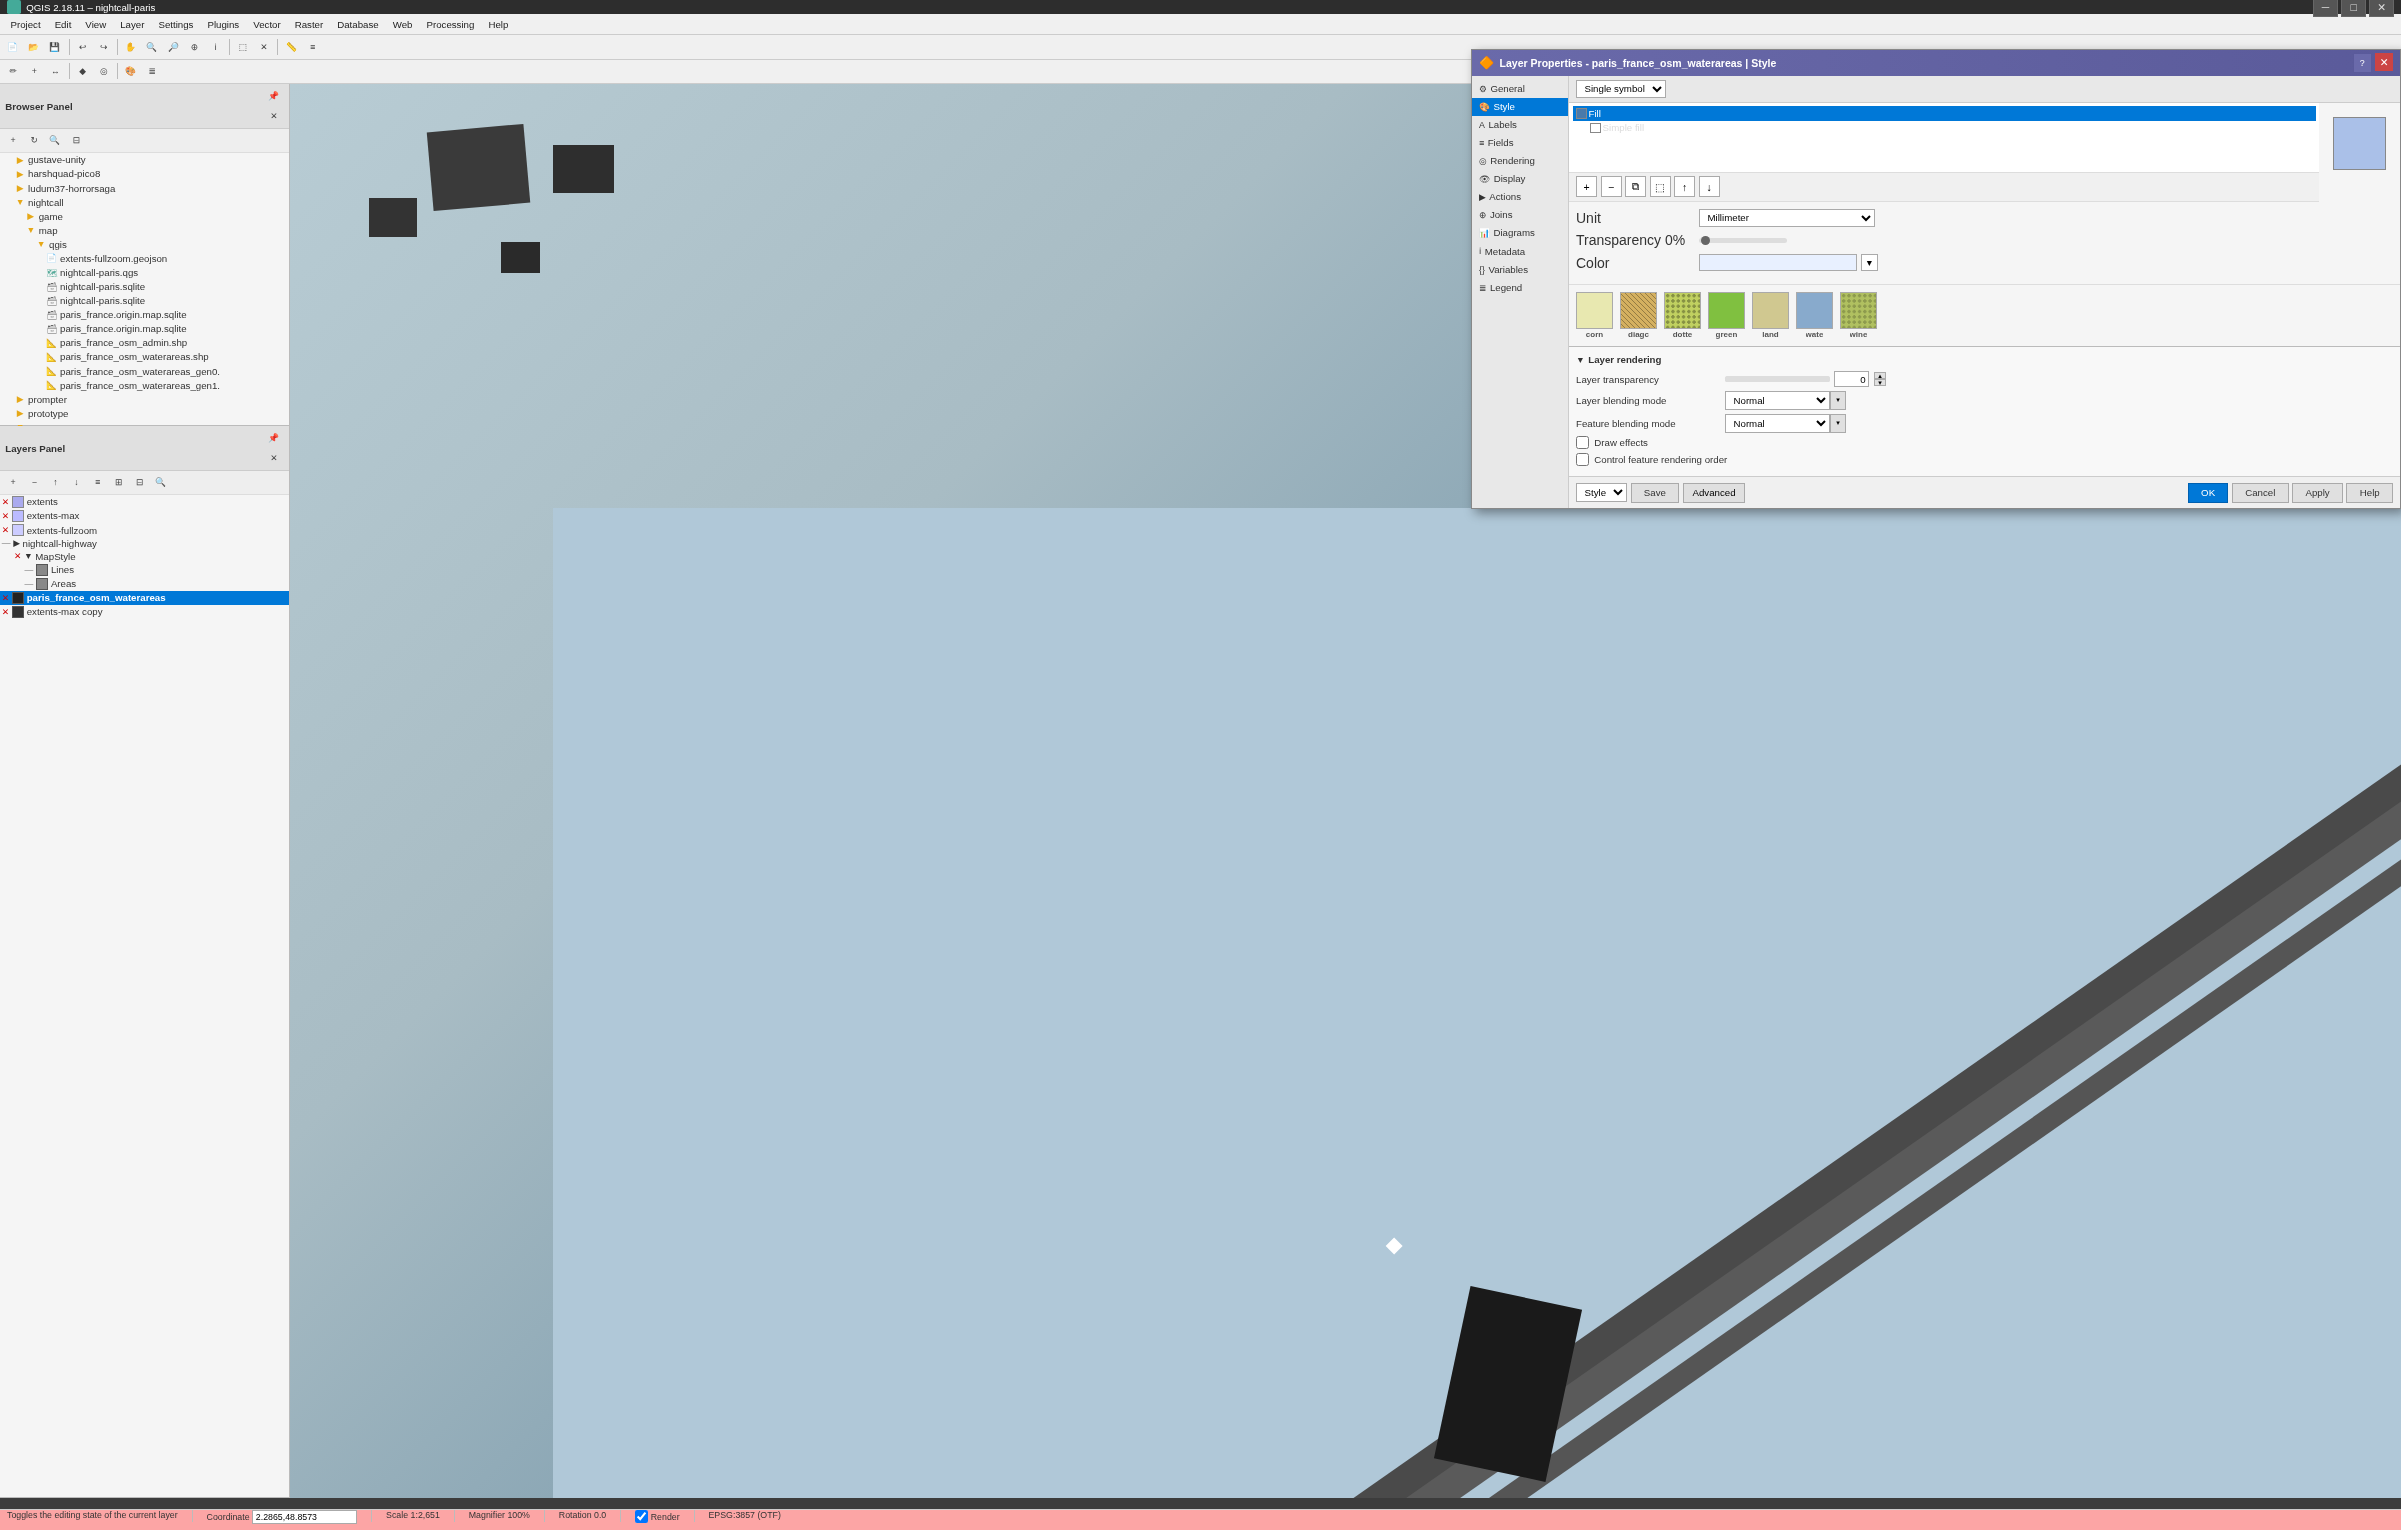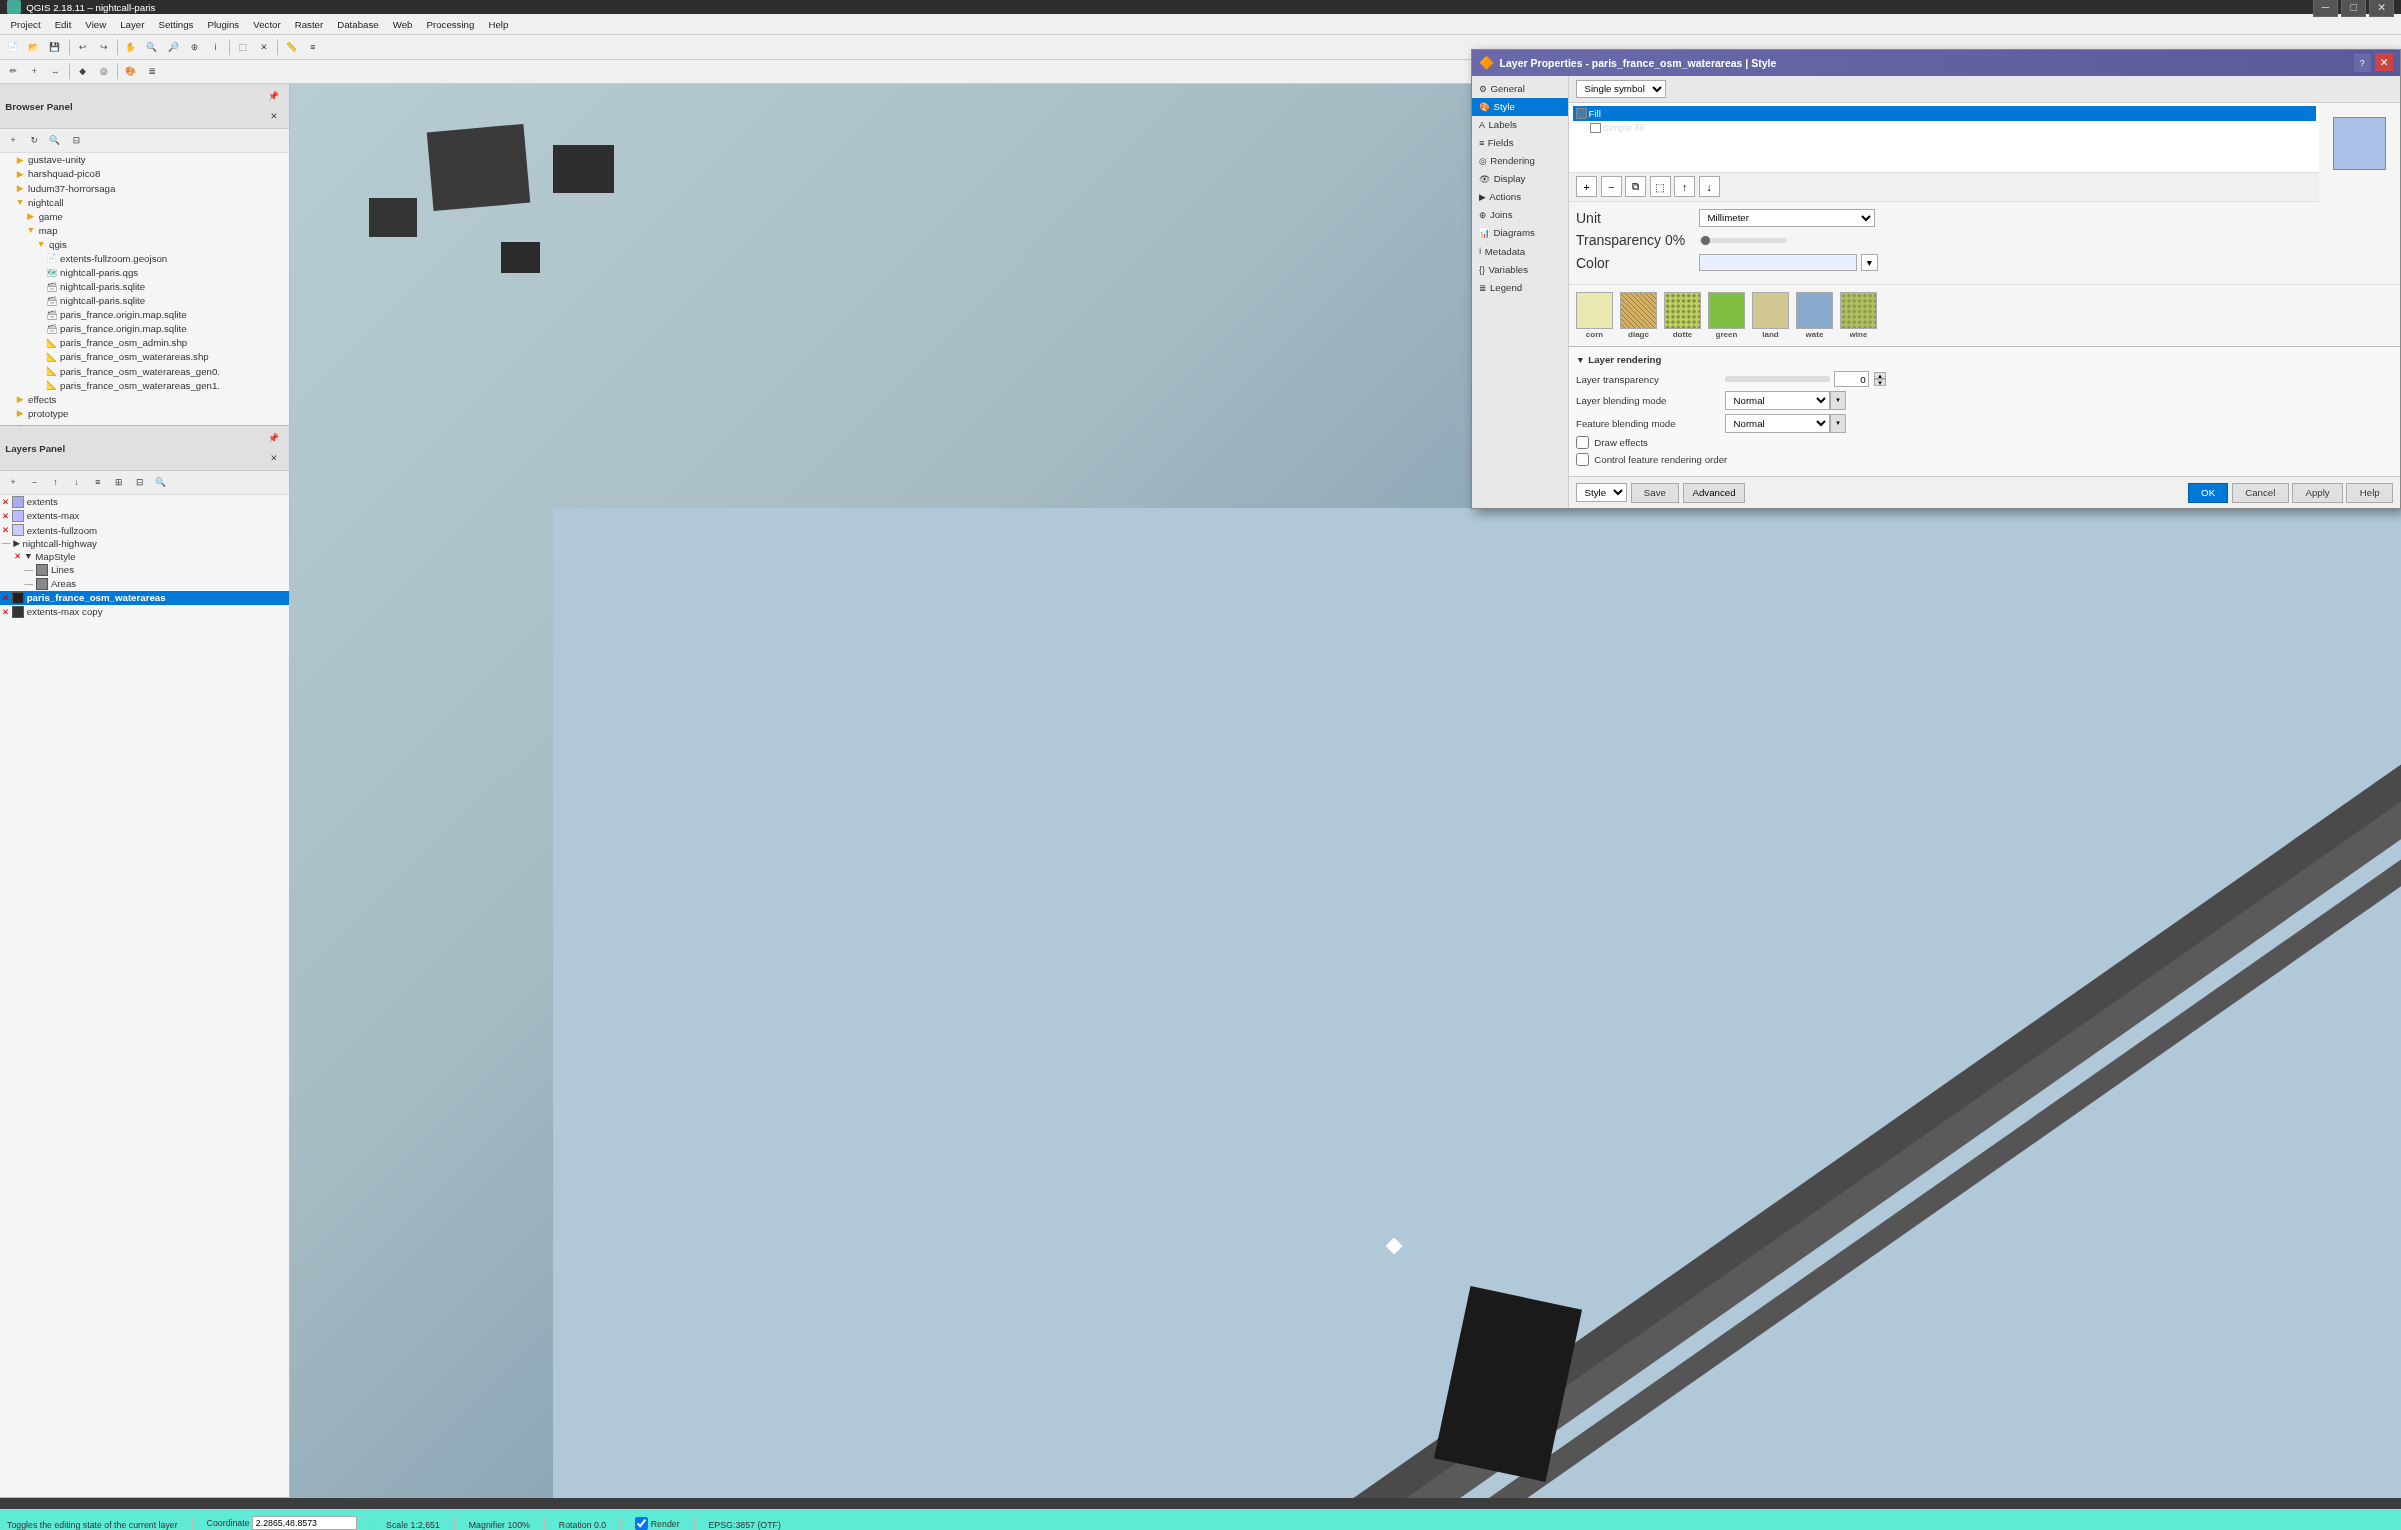--- a/index.html
+++ b/index.html
@@ -113,21 +113,21 @@
     
     .dialog-footer { display: flex; align-items: center; justify-content: space-between; padding: 5.3px 7px; border-top: 0.9px solid #ccc; background: #f0f0f0; }
     .footer-left { display: flex; align-items: center; gap: 3.5px; }
     .footer-right { display: flex; align-items: center; gap: 3.5px; }
     .footer-btn { padding: 3.5px 12.3px; background: #e0e0e0; border: 0.9px solid #aaa; cursor: pointer; font-size: 9.7px; color: #333; }
     .footer-btn.primary { background: #0078d7; color: #fff; border-color: #0060b0; }
     .footer-style-select { background: #fff; border: 0.9px solid #aaa; padding: 1.8px 3.5px; font-size: 9.7px; }
     .footer-advanced { padding: 3.5px 8.8px; background: #e0e0e0; border: 0.9px solid #aaa; cursor: pointer; font-size: 9.7px; }
 
     
-    .status-bar { position: fixed; bottom: 0; left: 0; right: 0; height: 21px; background: #5eead4; border-top: 0.9px solid #ccc; display: flex; align-items: flex-end; padding: 0 7px; gap: 14px; font-size: 8.8px; color: #333; }
+    .status-bar { position: fixed; bottom: 0; left: 0; right: 0; height: 21px; background: #fca5a5; border-top: 0.9px solid #ccc; display: flex; align-items: flex-start; padding: 0 7px; gap: 14px; font-size: 8.8px; color: #333; }
     .status-item { display: flex; align-items: center; gap: 2.6px; }
     .status-sep { width: 0.9px; height: 12.3px; background: #bbb; }
 
     
     .trans-slider { width: 88px; height: 5.3px; background: #ddd; border-radius: 2.6px; position: relative; display: inline-block; }
     .trans-slider-thumb { width: 8.8px; height: 8.8px; background: #666; border-radius: 50%; position: absolute; top: -1.8px; left: 1.8px; }
 
     
     .spin-btn { display: inline-flex; flex-direction: column; margin-left: 1.8px; }
     .spin-up, .spin-down { width: 12.3px; height: 7px; background: #e0e0e0; border: 0.9px solid #aaa; cursor: pointer; display: flex; align-items: center; justify-content: center; font-size: 6.1px; line-height: 1; }
@@ -277,21 +277,21 @@
         <div class="tree-item" style="padding-left:46px;">
           <span class="tree-icon file-icon">📐</span>
           <span>paris_france_osm_waterareas_gen0.</span>
         </div>
         <div class="tree-item" style="padding-left:46px;">
           <span class="tree-icon file-icon">📐</span>
           <span>paris_france_osm_waterareas_gen1.</span>
         </div>
         <div class="tree-item" style="padding-left:14px;">
           <span class="tree-icon folder-icon">▶</span>
-          <span>effects</span>
+          <span>prompter</span>
         </div>
         <div class="tree-item" style="padding-left:14px;">
           <span class="tree-icon folder-icon">▶</span>
           <span>prototype</span>
         </div>
         <div class="tree-item" style="padding-left:14px;">
           <span class="tree-icon folder-icon">▼</span>
           <span>sync</span>
         </div>
 

